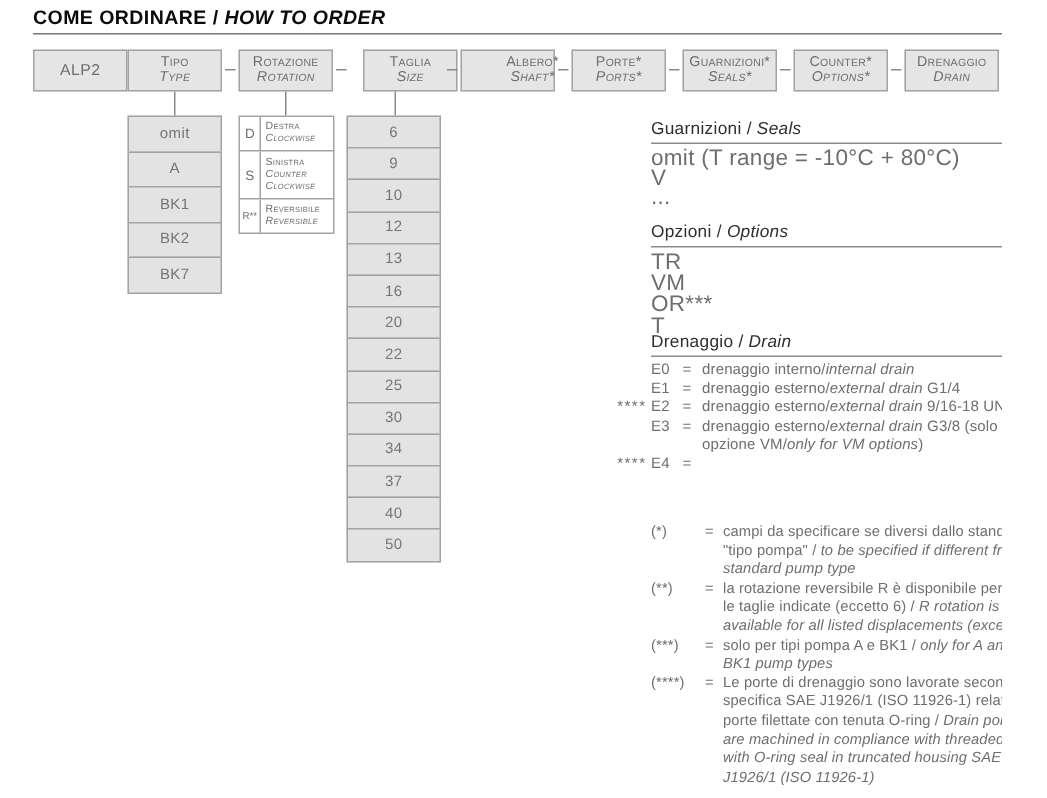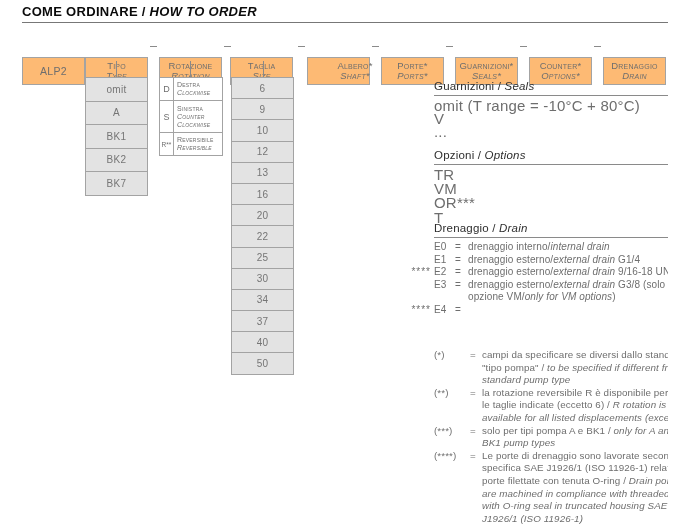--- a/index.html
+++ b/index.html
@@ -8,22 +8,22 @@
   *{margin:0;padding:0;box-sizing:border-box;}
   body{background:#fff;}
   #page{position:relative;width:668px;height:532px;background:#fff;overflow:hidden;
         font-family:"Liberation Sans",sans-serif;color:var(--txt);}
   
   .title{position:absolute;left:22px;top:4px;font-size:13px;font-weight:bold;color:#0a0a0a;letter-spacing:.3px;}
   .title i{font-style:italic;}
   .title-rule{position:absolute;left:22px;top:22px;width:668px;height:0;border-top:1px solid #777;}
   
   .cbox{position:absolute;top:33px;height:28px;width:63px;border:1px solid var(--box-border);
-        background:#fdba74;display:flex;flex-direction:column;align-items:center;justify-content:center;
-        text-align:center;color:var(--txt);margin-top:24px;}
+        background:#e5e5e5;display:flex;flex-direction:column;align-items:center;justify-content:center;
+        text-align:center;color:var(--txt);}
   .cbox .l1{font-size:9.5px;line-height:10.5px;font-variant:small-caps;letter-spacing:.2px;}
   .cbox .l2{font-size:9.5px;line-height:10.5px;font-variant:small-caps;font-style:italic;letter-spacing:.2px;}
   .cbox .model{font-size:10.5px;letter-spacing:.3px;}
   .dash{position:absolute;top:46px;height:1px;background:var(--rule);}
   .vconn{position:absolute;top:61px;height:17px;width:1px;background:var(--rule);}
   
   .col{position:absolute;display:flex;flex-direction:column;}
   #type-col{left:85px;top:78px;width:63px;}
   #size-col{left:231px;top:78px;width:63px;}
   .gbox{width:100%;border:1px solid var(--box-border);background:var(--box-fill);margin-top:-1px;
@@ -80,21 +80,21 @@
       <div class="cbox" style="left: 85px;">
         <div class="l1">Tipo</div>
         <div class="l2">Type</div>
       </div>
       <div class="dash" style="left: 150px; width: 7px;"></div>
       <div class="cbox" style="left: 159px;">
         <div class="l1">Rotazione</div>
         <div class="l2">Rotation</div>
       </div>
       <div class="dash" style="left: 224px; width: 7px;"></div>
-      <div class="cbox" style="left: 230px;">
+      <div class="cbox" style="left: 242px;">
         <div class="l1">Taglia</div>
         <div class="l2">Size</div>
       </div>
       <div class="dash" style="left: 298px; width: 7px;"></div>
       <div class="cbox" style="left: 307px; padding-left: 33px;">
         <div class="l1">Albero*</div>
         <div class="l2">Shaft*</div>
       </div>
       <div class="dash" style="left: 372px; width: 7px;"></div>
       <div class="cbox" style="left: 381px;">

